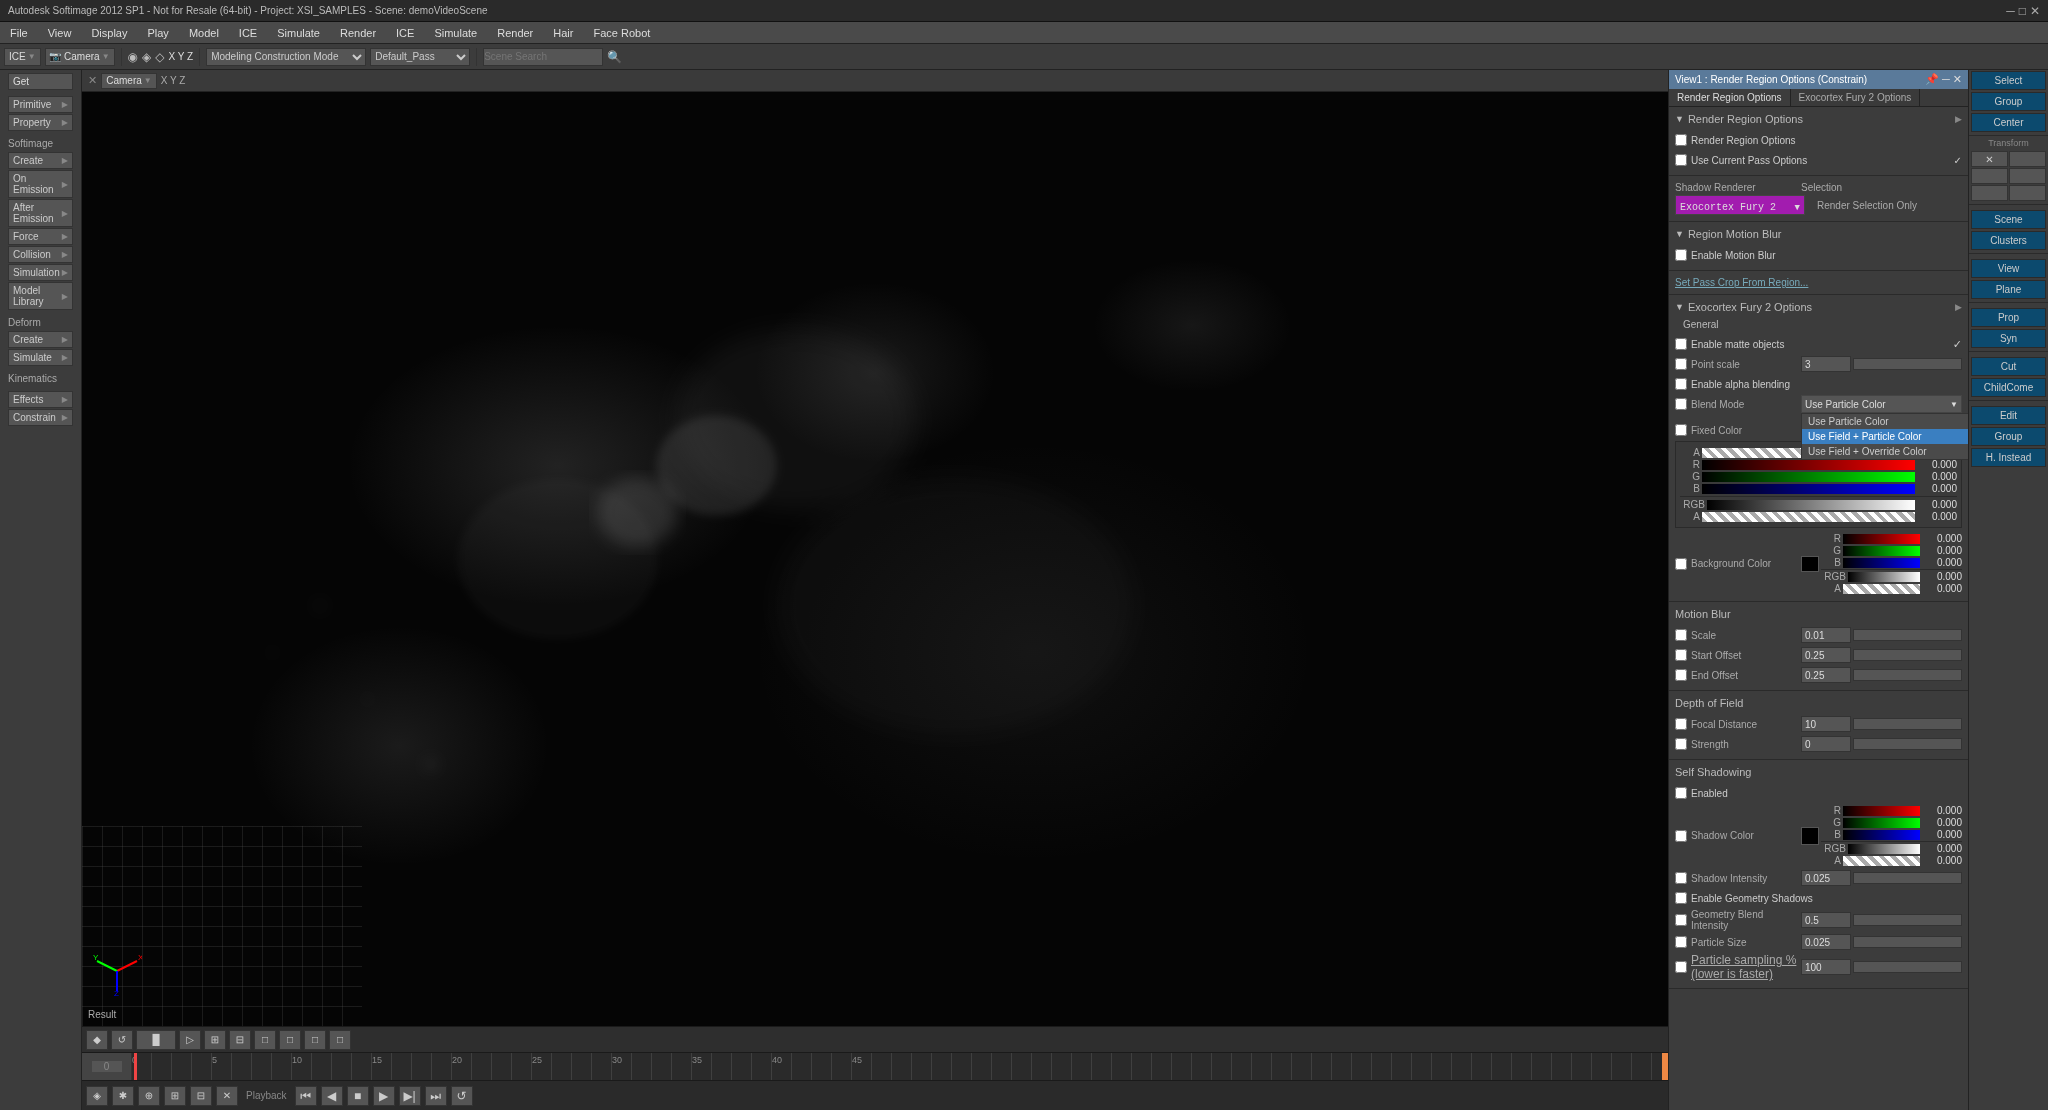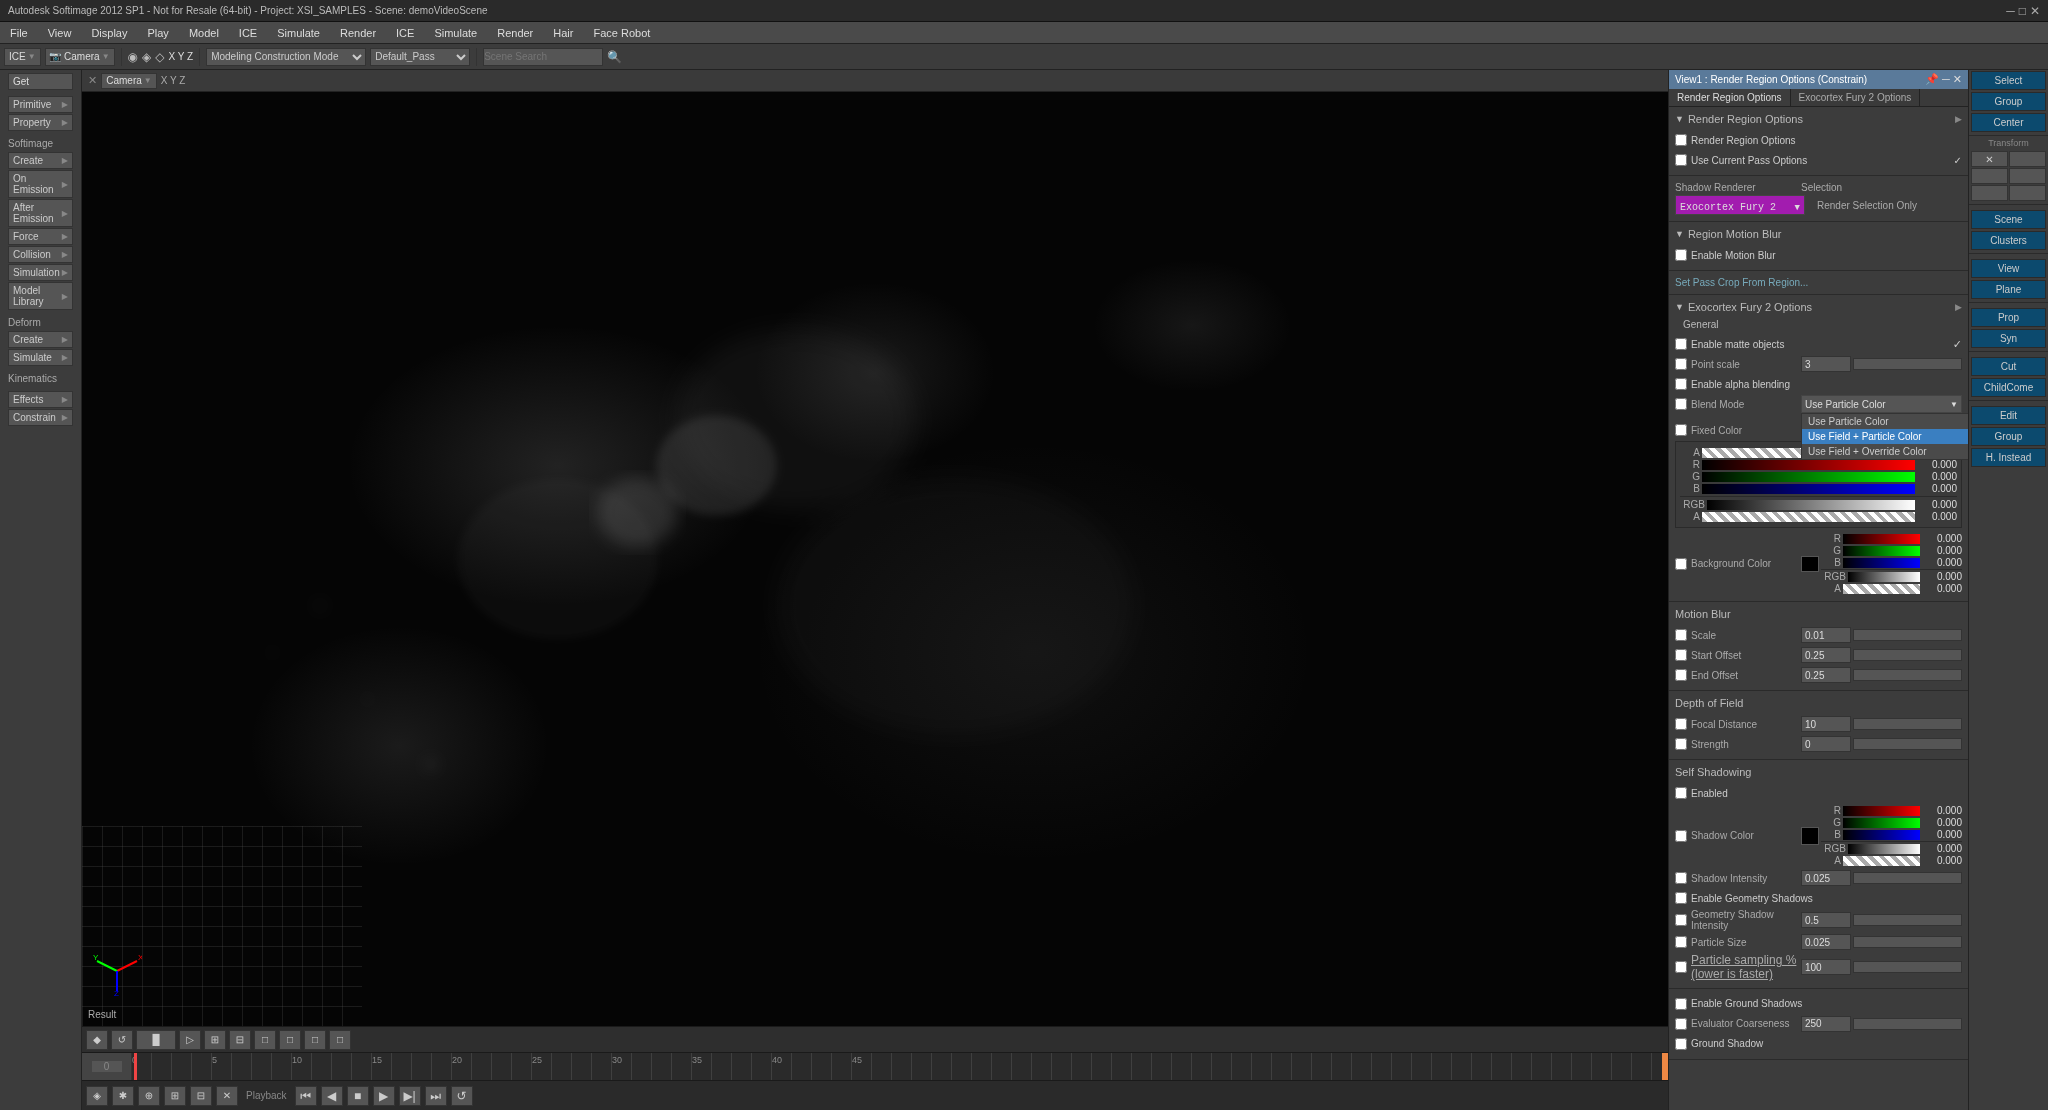--- a/index.html
+++ b/index.html
@@ -770,21 +770,21 @@
         <span class="section-arrow">▼</span>
         <span>Region Motion Blur</span>
       </div>
       <div class="prop-row">
         <input type="checkbox" class="prop-checkbox" style="">
         <span style="font-size:10px; color:#ccc;">Enable Motion Blur</span>
       </div>
     </div>
 
     <div class="panel-section">
-      <div style="color:#7ab; font-size:10px; cursor:pointer; padding:2px 0; ">
+      <div style="color:#7ab; font-size:10px; cursor:pointer; padding:2px 0; text-decoration:underline;">
         <span>Set Pass Crop From Region...</span>
       </div>
     </div>
 
     <div class="panel-section">
       <div class="panel-section-header">
         <span class="section-arrow">▼</span>
         <span>Exocortex Fury 2 Options</span>
         <span style="margin-left:auto; font-size:9px; color:#888;">▶</span>
       </div>
@@ -996,54 +996,38 @@
         <span class="prop-label">Shadow Intensity</span>
         <input type="text" class="prop-input" value="0.025" style="">
         <div class="prop-slider"></div>
       </div>
       <div class="prop-row">
         <input type="checkbox" class="prop-checkbox" style="">
         <span style="font-size:10px; color:#ccc;">Enable Geometry Shadows</span>
       </div>
       <div class="prop-row">
         <input type="checkbox" class="prop-checkbox" style="">
-        <span class="prop-label">Geometry Shadow Intensity</span>
+        <span class="prop-label">Geometry Blend Intensity</span>
         <input type="text" class="prop-input" value="0.5" style="">
         <div class="prop-slider"></div>
       </div>
       <div class="prop-row">
         <input type="checkbox" class="prop-checkbox" style="">
         <span class="prop-label">Particle Size</span>
         <input type="text" class="prop-input" value="0.025" style="">
         <div class="prop-slider"></div>
       </div>
       <div class="prop-row">
         <input type="checkbox" class="prop-checkbox" style="">
         <span class="prop-label" style="font-size:12px; line-height:1.2;text-decoration:underline;">Particle sampling % (lower is faster)</span>
         <input type="text" class="prop-input" value="100" style="">
         <div class="prop-slider"></div>
       </div>
     </div>
 
-    <div class="panel-section">
-      <div class="prop-row">
-        <input type="checkbox" class="prop-checkbox" style="">
-        <span style="font-size:10px; color:#ccc;">Enable Ground Shadows</span>
-      </div>
-      <div class="prop-row">
-        <input type="checkbox" class="prop-checkbox" style="">
-        <span class="prop-label">Evaluator Coarseness</span>
-        <input type="text" class="prop-input" value="250" style="">
-        <div class="prop-slider"></div>
-      </div>
-      <div class="prop-row">
-        <input type="checkbox" class="prop-checkbox" style="">
-        <span style="font-size:10px; color:#ccc;">Ground Shadow</span>
-      </div>
-    </div>
 
   </div>
 
   <div id="far-right">
     <div class="far-right-btn">Select</div>
     <div class="far-right-btn">Group</div>
     <div class="far-right-btn">Center</div>
     <div class="far-right-section-label">Transform</div>
     <div style="display:grid; grid-template-columns:1fr 1fr; gap:1px; margin:1px 2px;">
       <div style="background:#555; height:16px; border:1px solid #333; display:flex; align-items:center; justify-content:center;">

